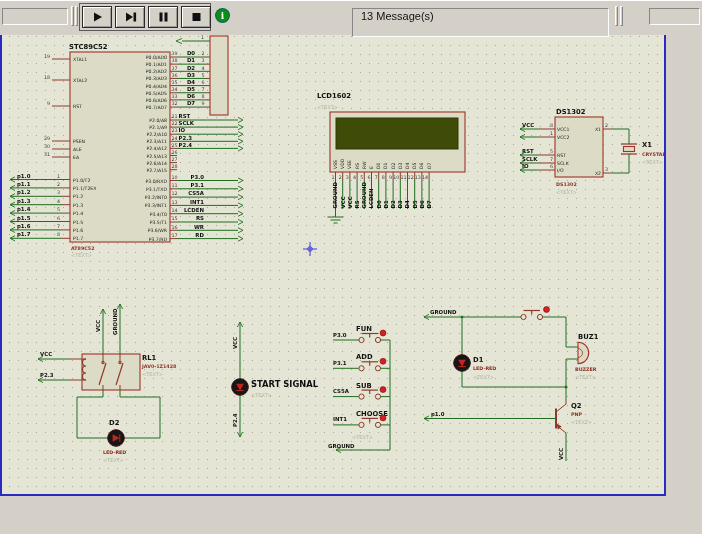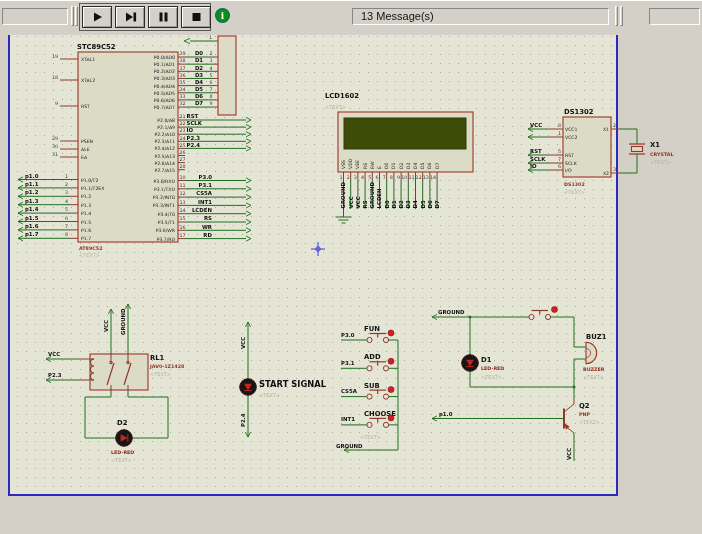--- a/index.html
+++ b/index.html
@@ -1,18 +1,18 @@
 <!DOCTYPE html>
 <html><head>
 <meta charset="utf-8">
 <style>
 *{margin:0;padding:0;box-sizing:border-box}
 html,body{width:702px;height:534px}
 body{position:relative;background:#d4d0c8;overflow:hidden;font-family:"DejaVu Sans",sans-serif}
-.canvas{position:absolute;left:8px;top:3;width:610px;height:496px;border:2px solid #2a2ac2;
+.canvas{position:absolute;left:0;top:3;width:666px;height:496px;border:2px solid #2a2ac2;
   background-color:#e5e5d5;
   background-image:radial-gradient(circle,#a8a896 .6px,transparent .95px);
   background-size:9px 9px;background-position:3px 3px}
 svg{display:block}
 svg text{user-select:none}
 .wire{stroke:#1f6e1f;stroke-width:1;fill:none}
 .stub{stroke:#8d3a2c;stroke-width:1;fill:none}
 .stub2{stroke:#8d3a2c;stroke-width:1.2;fill:none}
 .term{stroke:#1f6e1f;stroke-width:.9;fill:none}
 .comp{fill:#dcdcc6;stroke:#a03328;stroke-width:1.1}
@@ -753,19 +753,19 @@
           <rect x="7.5" y="1.5" width="3" height="9" fill="#101010"></rect>
         </svg>
     </button>
     <button class="simbtn" style="left:101px">
       <svg width="13" height="12">
           <rect x="2.5" y="2" width="8" height="8" fill="#101010"></rect>
         </svg>
     </button>
   </div>
   <div class="infoicon">i</div>
-  <div class="panel" style="left:352px;top:7px;width:257px;height:17px">
+  <div class="panel" style="left:352px;top:7px;width:257px;height:29px">
     <span class="msgtext">13 Message(s)</span>
   </div>
   <div class="grip" style="left:615px"></div>
   <div class="grip" style="left:620px"></div>
   <div class="panel" style="left:649px;top:7px;width:51px;height:17px"></div>
 </div>
 
 </body></html>

